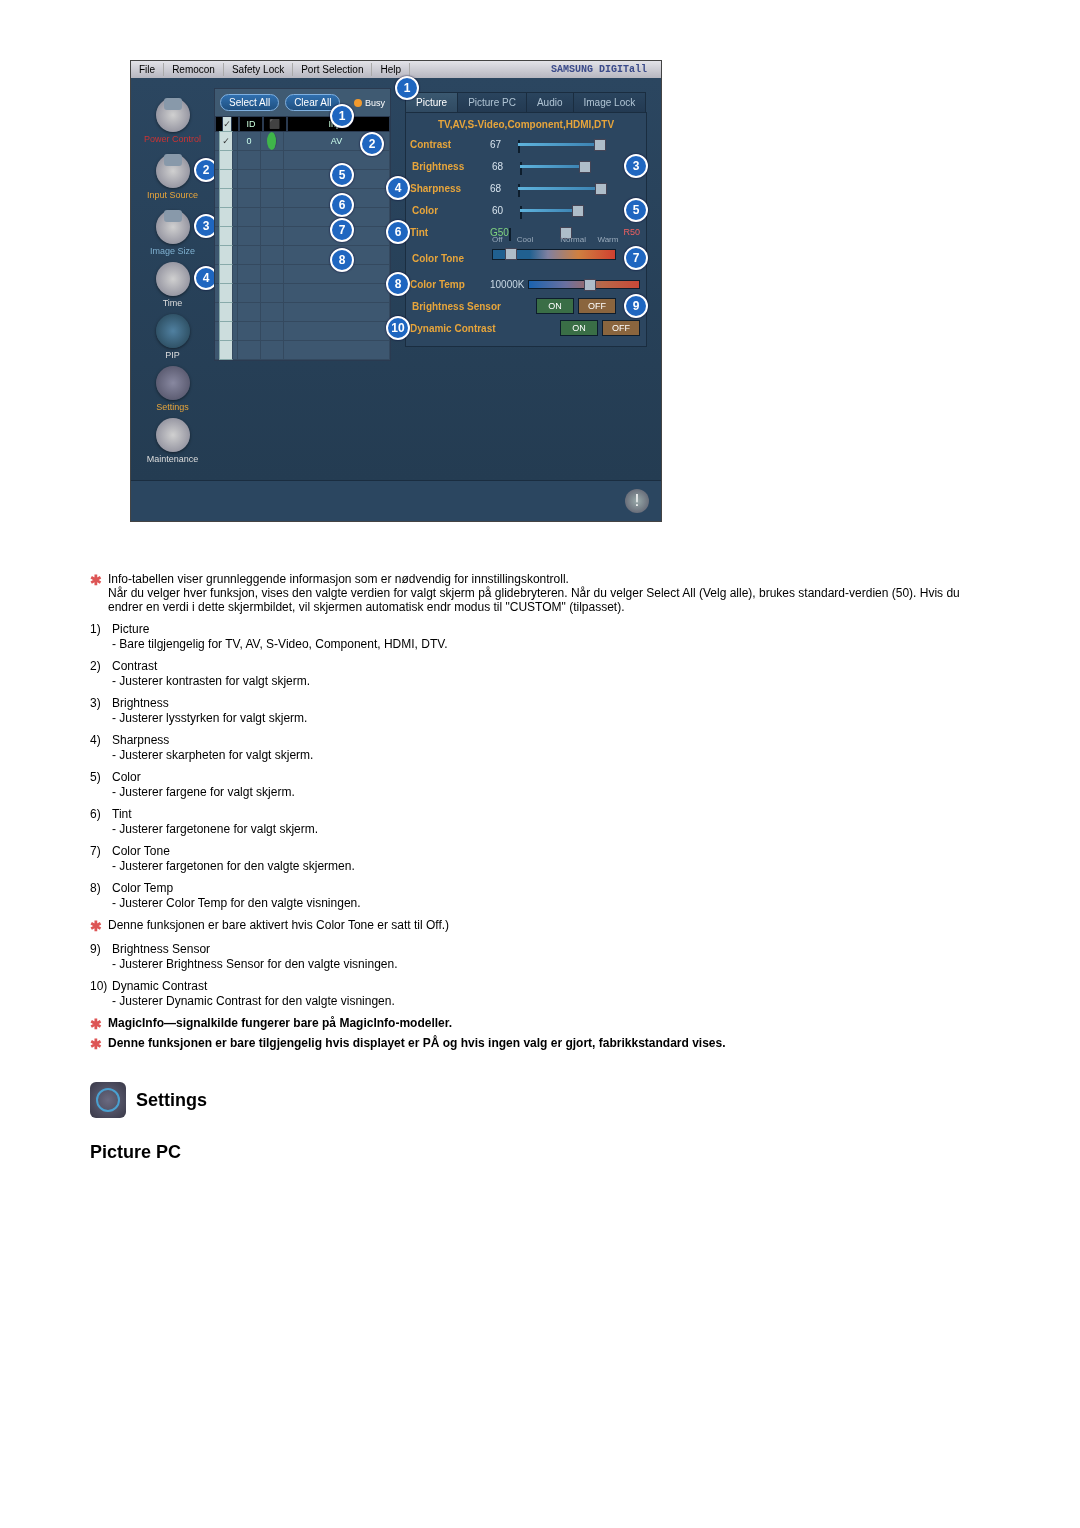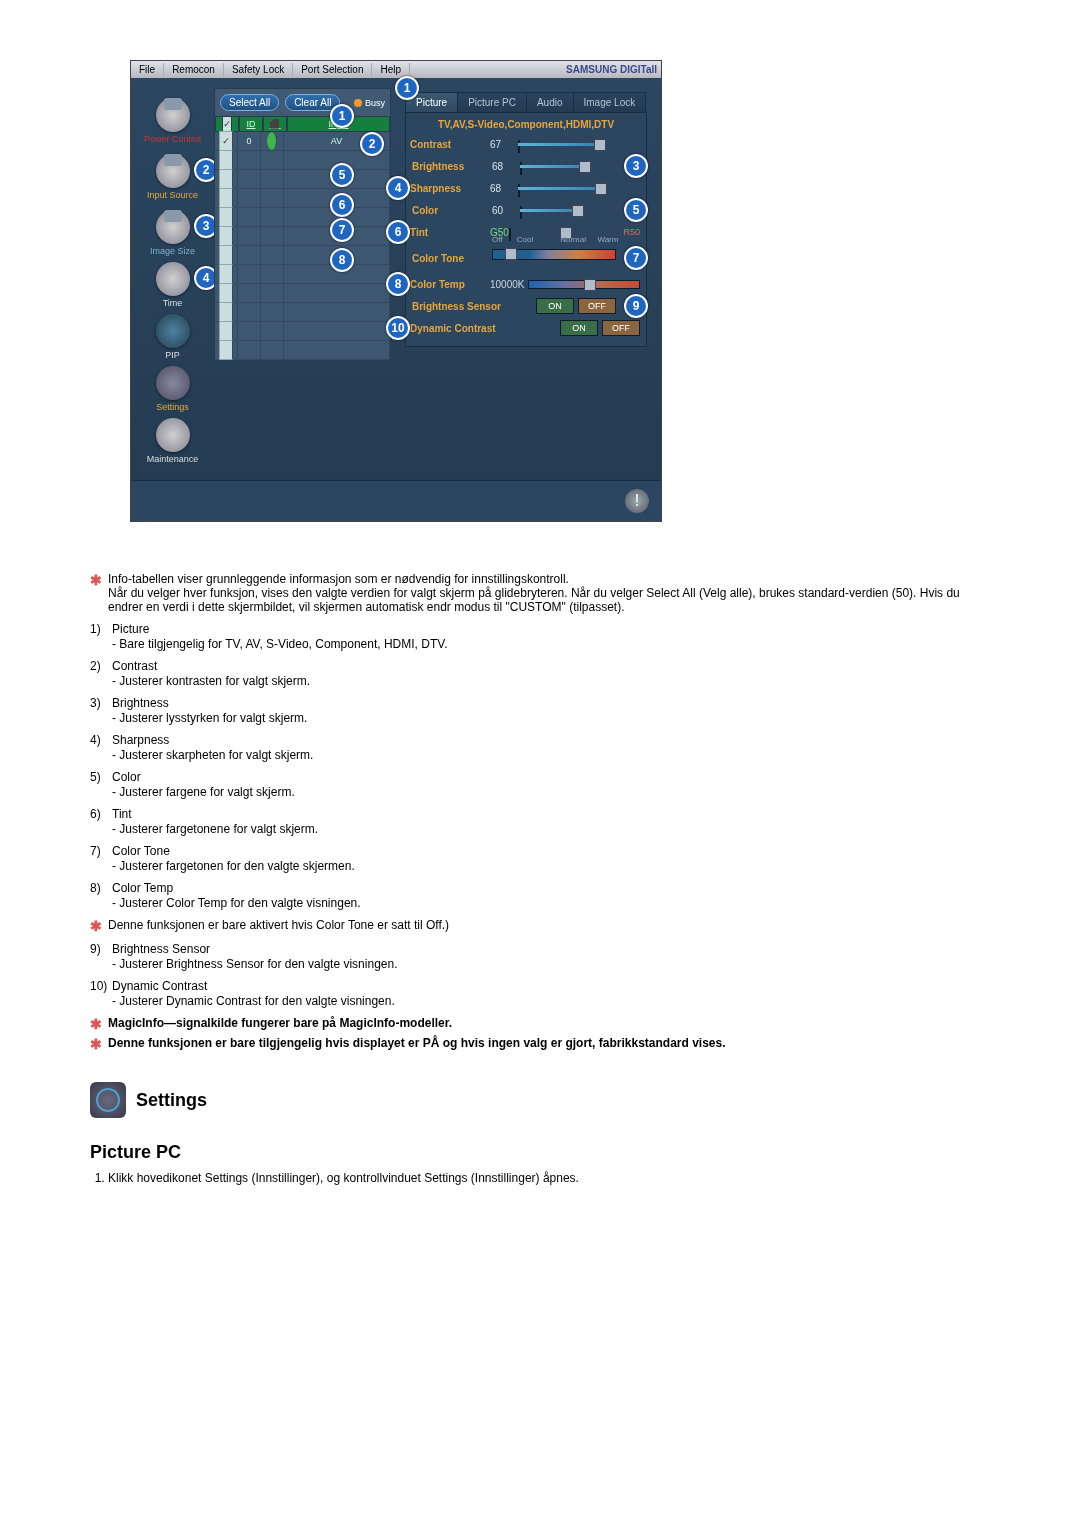--- a/index.html
+++ b/index.html
@@ -6,41 +6,41 @@
   .page { width:900px; margin:40px auto; }
   
   .shot-wrap { margin:60px 0 50px 40px; }
   .shot { width:530px; background:#334f68; border:1px solid #444; position:relative; }
   .titlebar { background:linear-gradient(#9a2f8e,#7a2170); color:#fff; font-size:10px; padding:2px 4px; display:flex; align-items:center; }
   .titlebar .ti { width:10px; height:10px; background:#fff; margin-right:4px; border:1px solid #888; }
   .titlebar .winctl { margin-left:auto; display:flex; }
   .titlebar .winctl span { width:14px; height:12px; background:#ccc; border:1px solid #666; margin-left:1px; display:inline-block; font-size:8px; text-align:center; line-height:12px;}
   .menubar { background:linear-gradient(#e2e2e8,#b7b7c0); font-size:10px; display:flex; padding:2px 0; }
   .menubar span { border-right:1px solid #aaa; padding:1px 8px; }
-  .menubar .brand { margin-left:auto; padding-right:4px; color:#3a4a8a; font-weight:bold; border:none;}
+  .menubar .brand { margin-left:auto; padding-right:14px; color:#3a4a8a; font-weight:bold; border:none;font-family:Liberation Mono, monospace;}
   .shot-body { display:flex; background:linear-gradient(#2b4660,#243c52); min-height:310px; }
   
   .sidebar { width:90px; padding:10px 0; }
   .side-item { text-align:center; margin:6px 0; position:relative; }
   .side-icon { width:34px; height:34px; border-radius:50%; margin:0 auto; background:radial-gradient(#d0d0d0,#808090); box-shadow:0 1px 3px rgba(0,0,0,.5); position:relative;}
   .side-icon .inner { width:18px; height:12px; background:#89a; border-radius:3px; margin:10px auto 0;}
   .side-label { font-size:9px; margin-top:2px; }
   .lbl-red { color:#c33; }
   .lbl-orange { color:#e7a53b; }
   .lbl-blue { color:#7fb0d0; }
   .lbl-white { color:#ddd; }
   .settings-icon { background:radial-gradient(#8888a0,#4b4b60); }
   .pip-icon { background:radial-gradient(#5080a0,#234050); }
   
   .listpanel { width:175px; background:#3f5a72; margin-top:10px; border:1px solid #2a3a50; }
   .lp-top { display:flex; gap:6px; padding:5px; background:#3f5a72; align-items:center;}
   .pillbtn { font-size:10px; color:#fff; padding:2px 8px; border-radius:9px; border:1px solid #7fb0e0; background:linear-gradient(#3070b0,#205080); }
   .busy { margin-left:auto; font-size:9px; color:#fff; display:flex; align-items:center; gap:3px;}
   .busy .dot { width:8px; height:8px; border-radius:50%; background:#f29a2e;}
-  .lp-head { display:flex; font-size:9px; color:#cfd; background:#15803d;text-decoration:underline; }
+  .lp-head { display:flex; font-size:9px; color:#cfd; background:#000000; }
   .lp-head span { border:1px solid #2a3a50; padding:2px 0; text-align:center;}
   .col-chk { width:22px; }
   .col-id { width:22px; }
   .col-st { width:22px; }
   .col-in { flex:1; }
   .lp-rows { background:#3d5770; }
   .lp-row { display:flex; height:18px; align-items:center; border-bottom:1px solid #34495f;}
   .lp-row span { border-right:1px solid #34495f; height:100%; display:flex; align-items:center; justify-content:center; font-size:9px; color:#cfe;}
   .chk { width:12px; height:12px; border:1px solid #8aa; background:#cdd; }
   .chk.on::after{content:"✓"; font-size:9px; color:#333;}
@@ -453,17 +453,14 @@
         <span class="txt bold">Denne funksjonen er bare tilgjengelig hvis displayet er PÅ og hvis ingen valg er gjort, fabrikkstandard vises.</span>
       </div>
 
     <h2 class="section">
         <span class="cube">
           <span class="g"></span>
         </span>
         <span>Settings</span>
       </h2>
     <h3 class="sub">Picture PC</h3>
-    <ol class="plain">
-        <li>Klikk hovedikonet Settings (Innstillinger), og kontrollvinduet Settings (Innstillinger) åpnes.</li>
-      </ol>
   </div>
 </div>
 
 </body></html>

